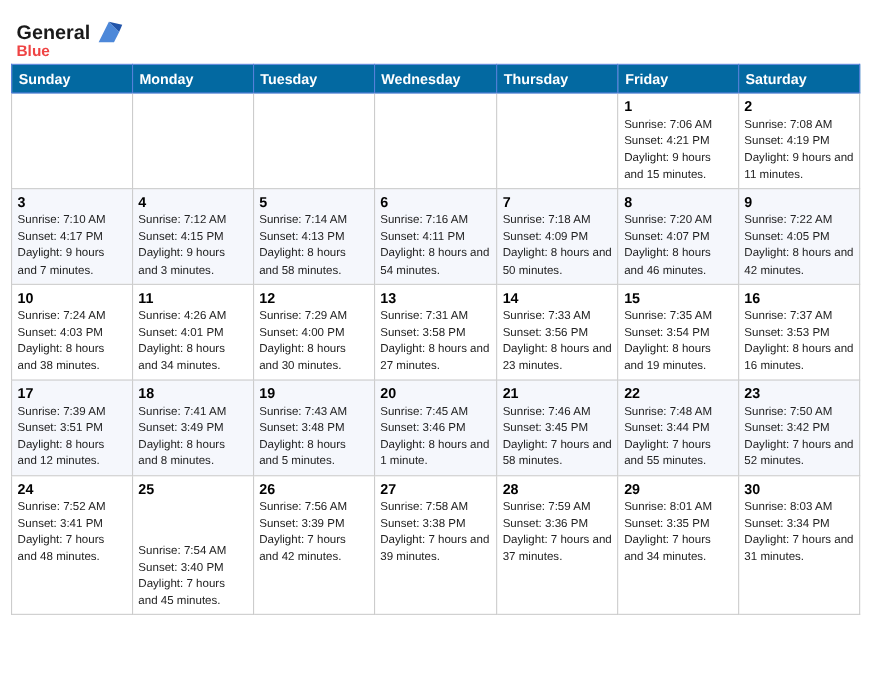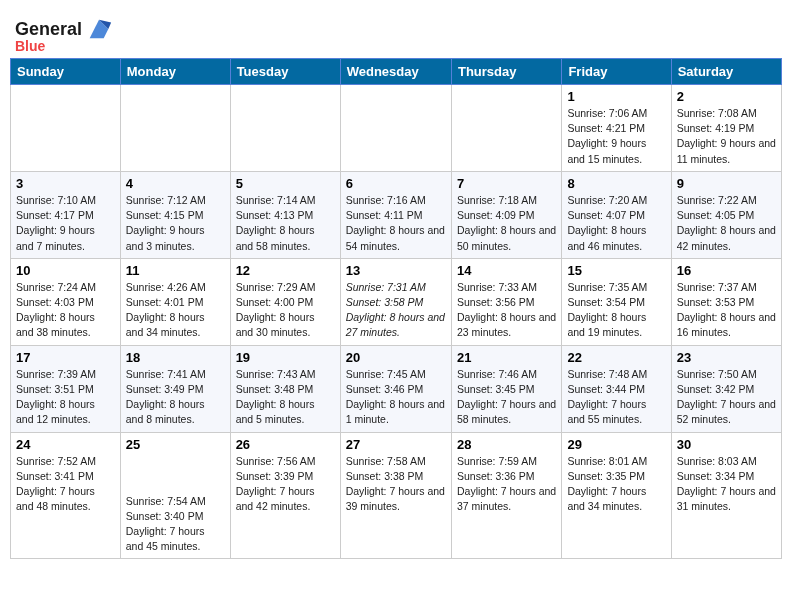--- a/index.html
+++ b/index.html
@@ -189,21 +189,21 @@
 Daylight: 8 hours and 34 minutes.</div>
         </td>
         <td>
           <span class="day-num">12</span>
           <div class="day-info" style="white-space: pre-line;">Sunrise: 7:29 AM
 Sunset: 4:00 PM
 Daylight: 8 hours and 30 minutes.</div>
         </td>
         <td>
           <span class="day-num">13</span>
-          <div class="day-info" style="white-space: pre-line; font-style: italic;">Sunrise: 7:31 AM
+          <div class="day-info" style="white-space: pre-line;">Sunrise: 7:31 AM
 Sunset: 3:58 PM
 Daylight: 8 hours and 27 minutes.</div>
         </td>
         <td>
           <span class="day-num">14</span>
           <div class="day-info" style="white-space: pre-line;">Sunrise: 7:33 AM
 Sunset: 3:56 PM
 Daylight: 8 hours and 23 minutes.</div>
         </td>
         <td>

